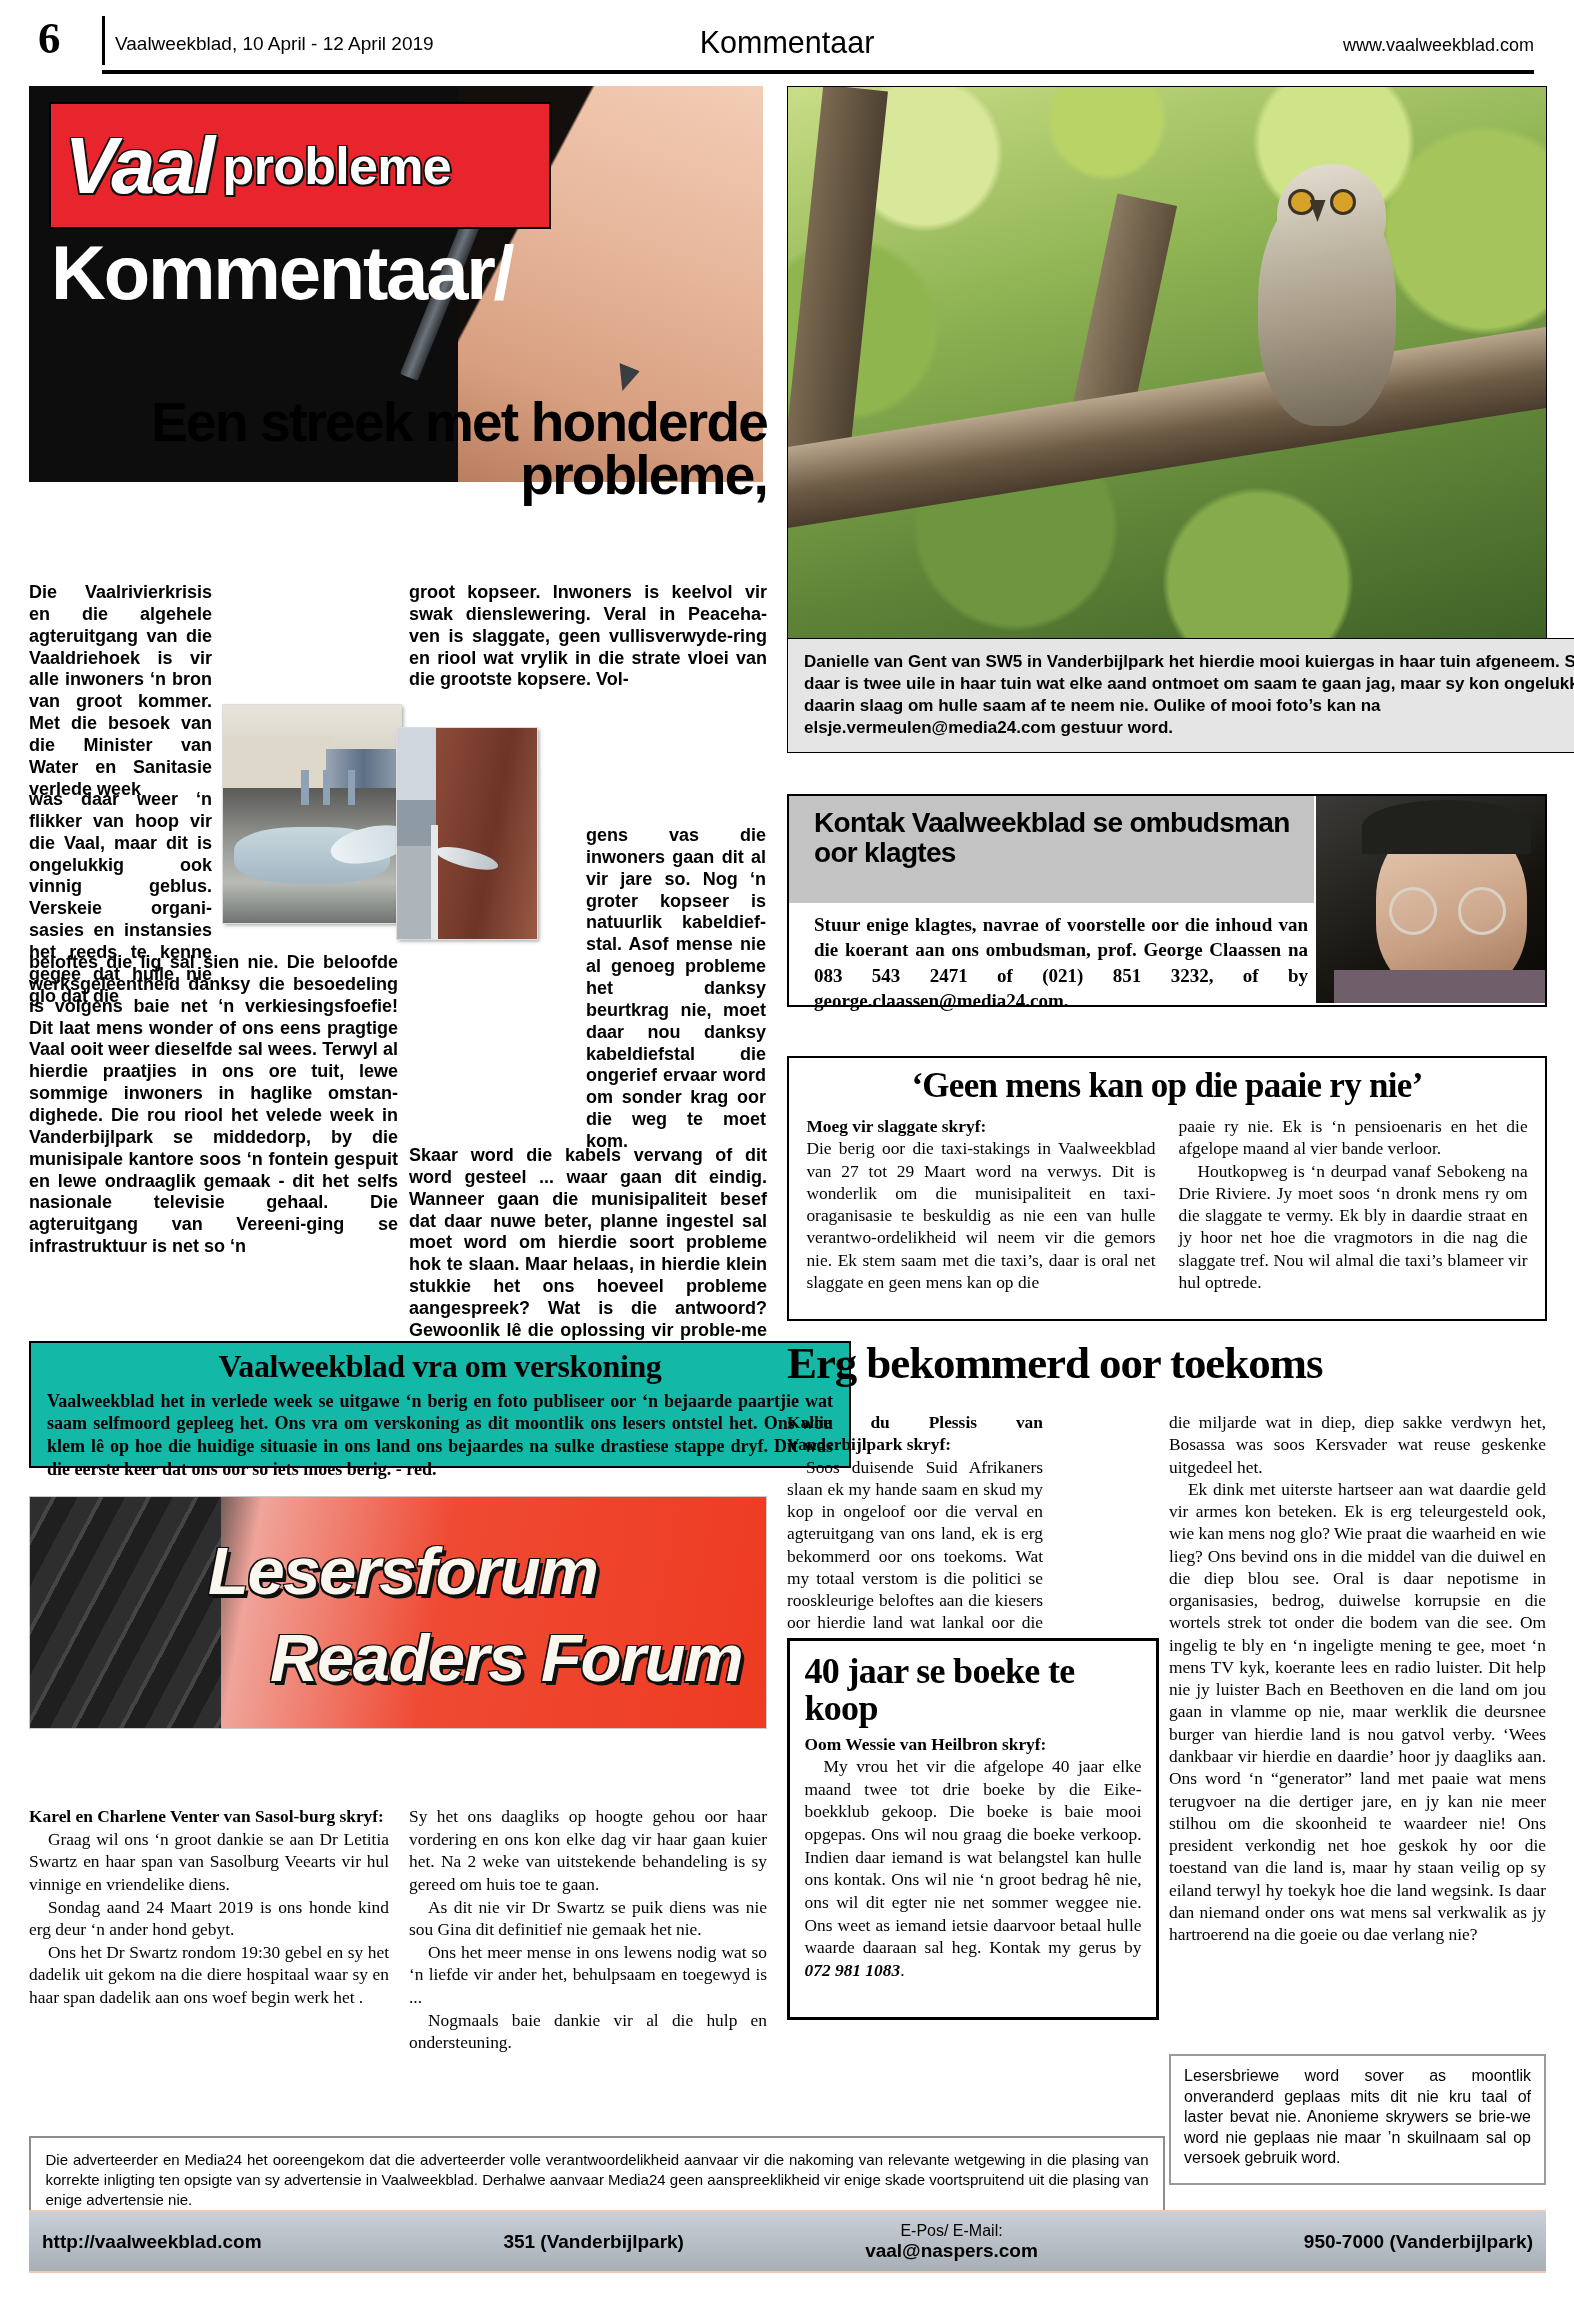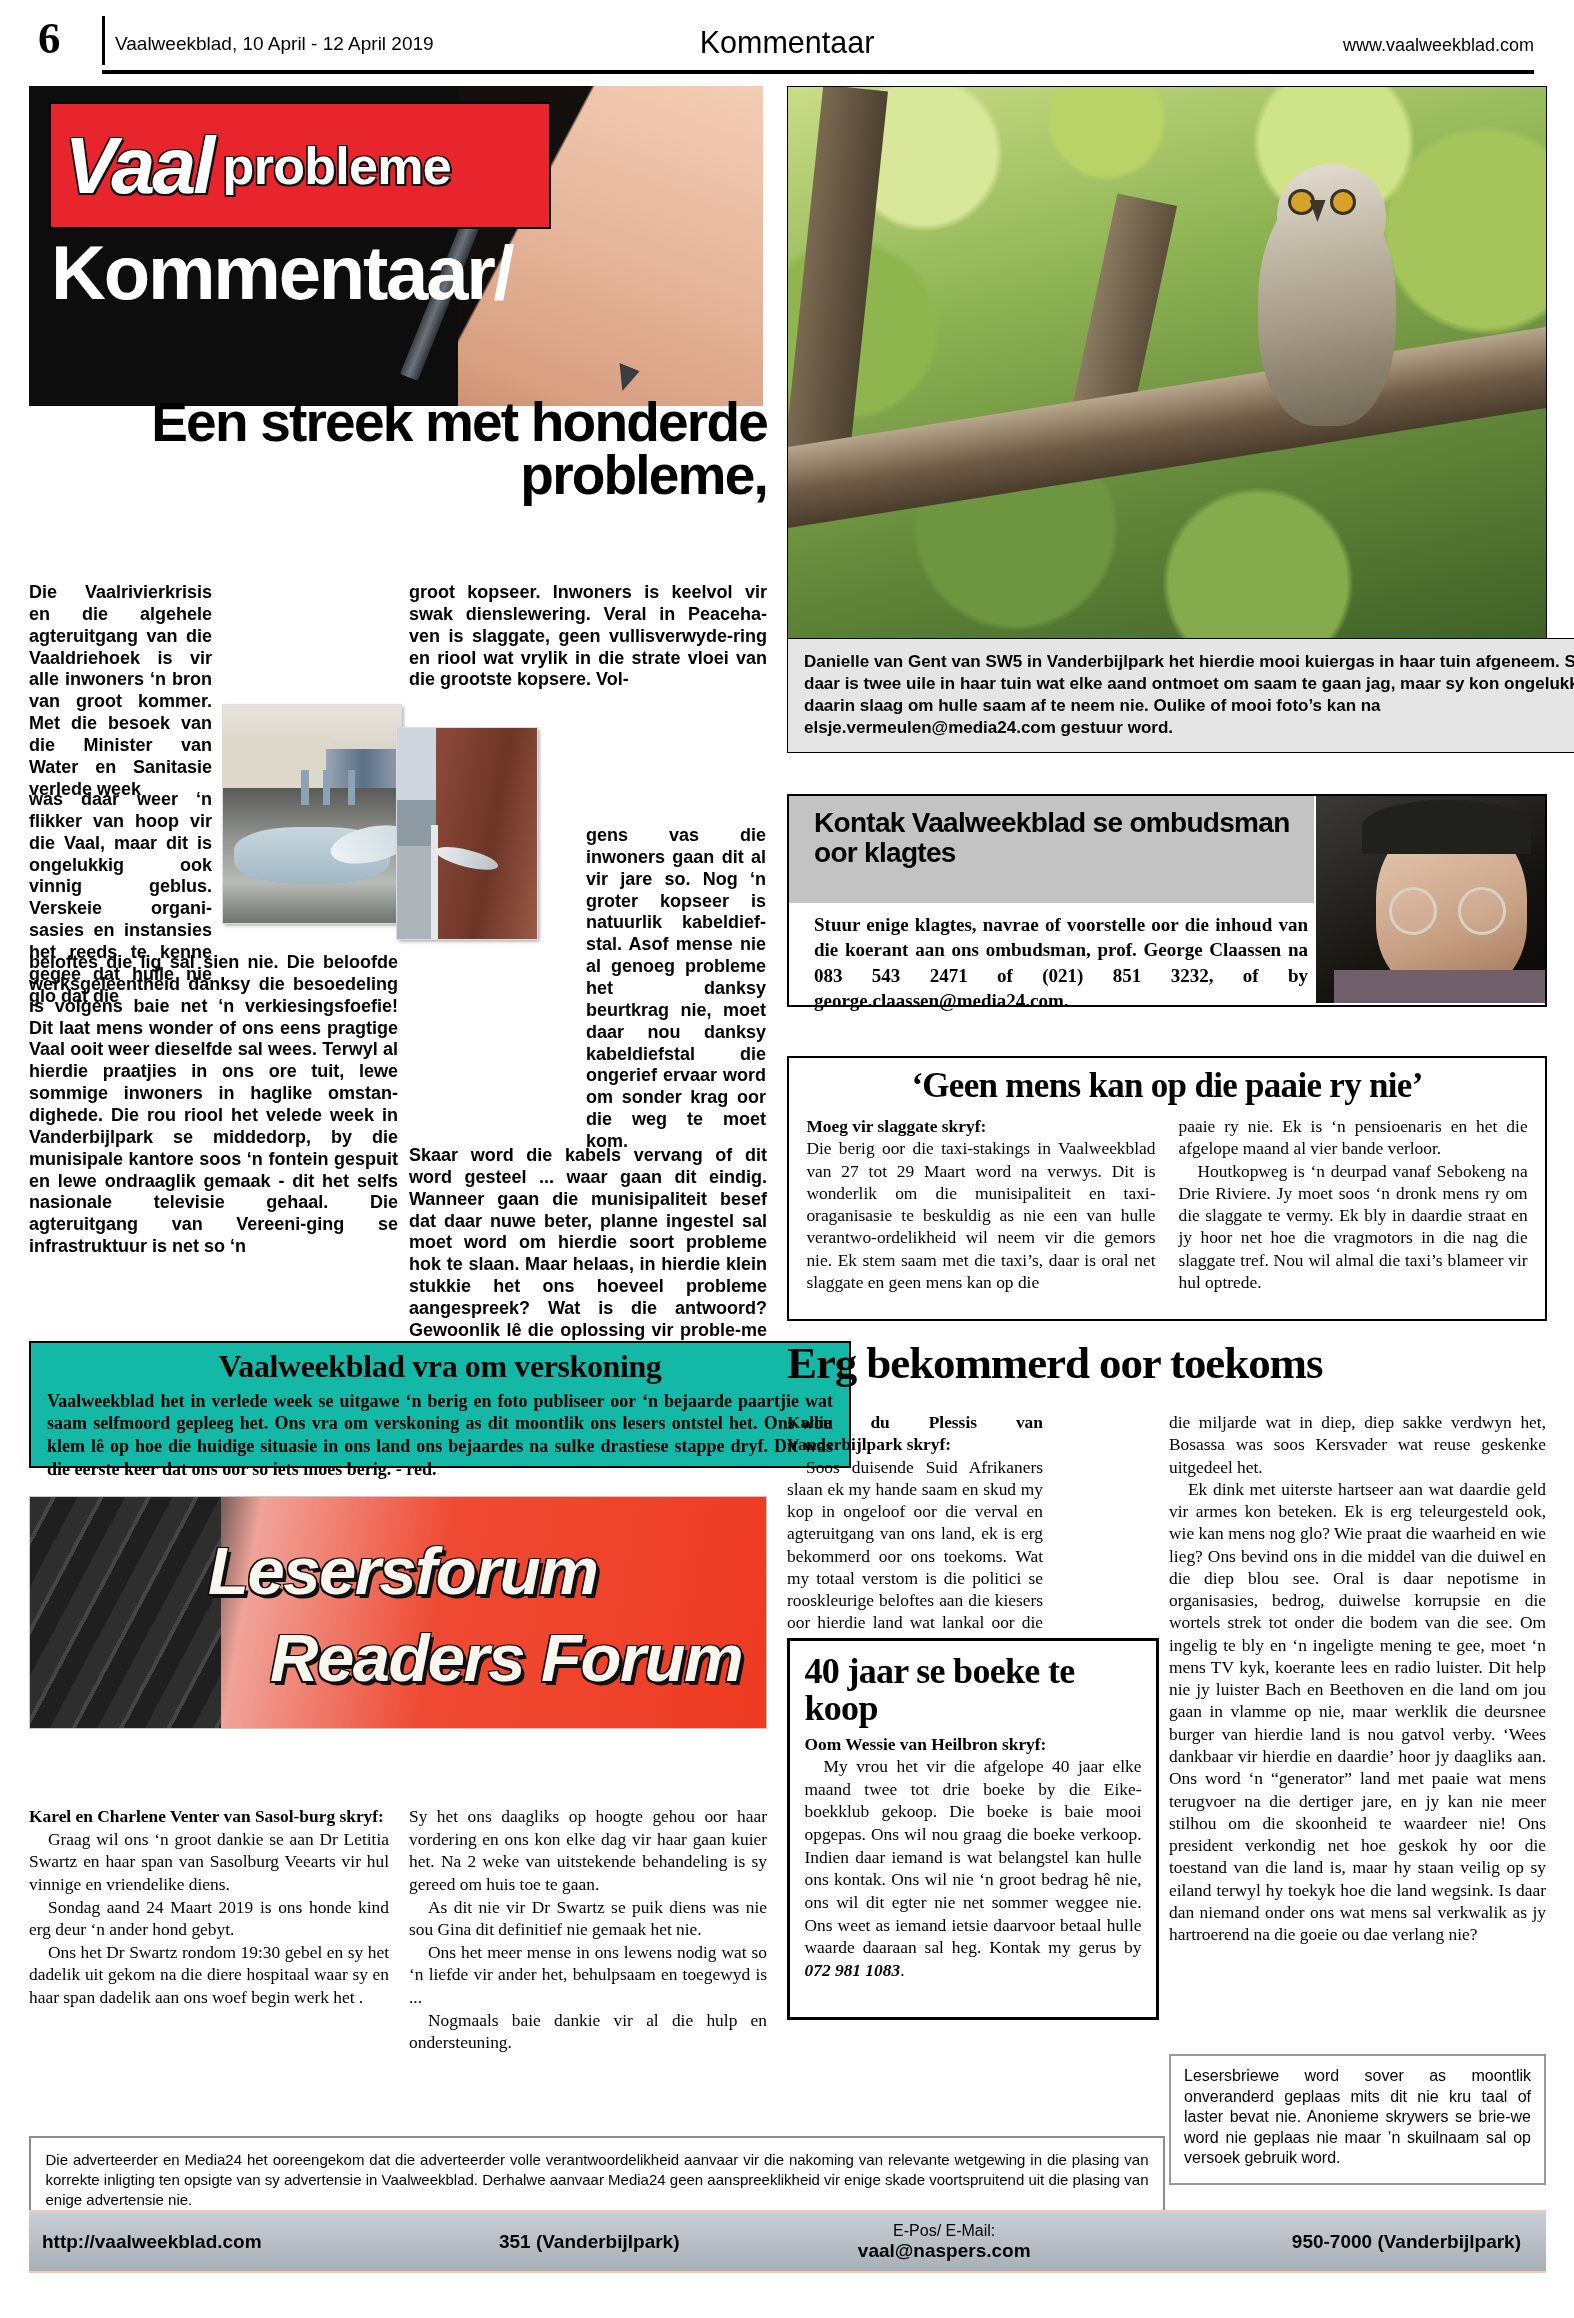--- a/index.html
+++ b/index.html
@@ -15,21 +15,21 @@
   .folio-rule{position:absolute;left:102px;top:16px;width:2.9px;height:49px;background:#000;}
   .issue{position:absolute;left:115px;top:33px;font-size:19px;color:#000;font-family:"Liberation Sans",sans-serif;}
   .section-title{position:absolute;left:0;top:25px;width:1574px;text-align:center;font-size:30.5px;color:#000;font-family:"Liberation Sans",sans-serif;}
   .site{position:absolute;right:40px;top:35px;font-size:18px;color:#000;}
   .topline{position:absolute;left:102px;top:70px;width:1432px;height:3.6px;background:#000;}
 
   
   .blk{position:absolute;box-sizing:border-box;}
 
   
-  #logobox{left:29px;top:86px;width:734px;height:320px;background:#0d0d0d;overflow:hidden;}
+  #logobox{left:29px;top:86px;width:734px;height:396px;background:#0d0d0d;overflow:hidden;}
   .penphoto{position:absolute;right:0;top:0;width:305px;height:396px;
     background:
       linear-gradient(118deg, rgba(0,0,0,.92) 0 26%, rgba(0,0,0,0) 26.6%),
       linear-gradient(200deg,#f3cdb5 0%,#e7b79c 40%,#d89f80 75%,#b97e60 100%);
   }
   .pencil{position:absolute;left:51px;top:18px;width:19px;height:291px;background:linear-gradient(90deg,#3b3f44,#6c737b 45%,#2d3136);transform:rotate(22deg);transform-origin:top left;border-radius:2.2px;}
   .pencil-tip{position:absolute;left:156px;top:280px;width:22px;height:25px;background:#3a3e43;transform:rotate(22deg);clip-path:polygon(0 0,100% 0,60% 100%);}
   .vaal-logo{position:absolute;left:20.4px;top:16px;width:502px;height:127px;background:#e8252c;border:2.9px solid #000;box-sizing:border-box;display:flex;align-items:center;}
   .vaal-word{font-family:"Liberation Sans",sans-serif;font-style:italic;font-weight:bold;font-size:79px;color:#fff;letter-spacing:-2.9px;padding-left:13px;
     text-shadow:2.2px 2.2px 0 #111,-1.5px -1.5px 0 #111,1.5px -1.5px 0 #111,-1.5px 1.5px 0 #111;}
@@ -166,21 +166,21 @@
 
   
   #footer{left:29px;top:2210px;width:1517px;height:63px;
     background:linear-gradient(180deg,#c9cfd6,#a8afb7);border-top:2.2px solid #f2c9b0;border-bottom:2.2px solid #f2c9b0;
     display:flex;align-items:center;}
   #footer .cell{font-family:"Liberation Sans",sans-serif;font-weight:bold;font-size:19px;color:#000;text-align:center;}
   #footer .c1{width:26%;text-align:left;padding-left:13px;}
   #footer .c2{width:22%;}
   #footer .c3{width:26%;}
   #footer .c3 .lbl{font-weight:normal;font-size:16px;display:block;}
-  #footer .c4{width:26%;text-align:right;padding-right:25px;}
+  #footer .c4{width:26%;text-align:right;padding-right:13px;}
 </style>
 </head>
 <body>
 
 <div class="page">
 
   <div class="topbar">
     <div class="folio">6</div>
     <div class="folio-rule"></div>
     <div class="issue">Vaalweekblad, 10 April - 12 April 2019</div>

